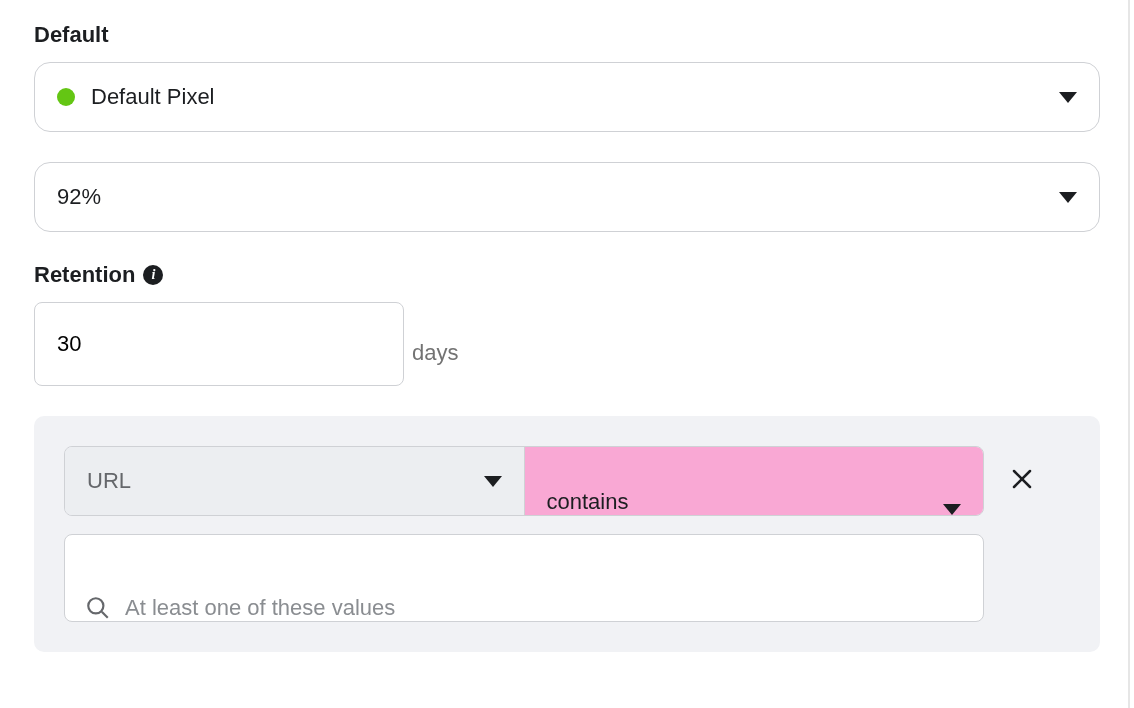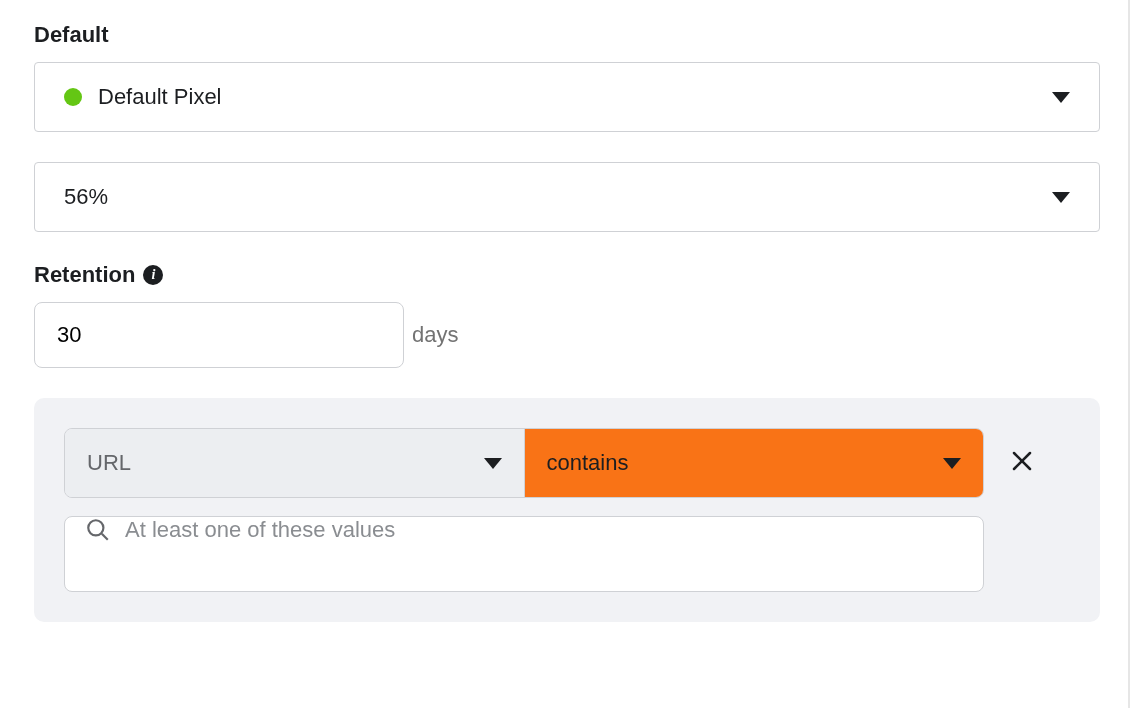--- a/index.html
+++ b/index.html
@@ -21,26 +21,26 @@
     .label {
       font-size: 22px;
       font-weight: 700;
       margin-bottom: 14px;
       display: flex;
       align-items: center;
       gap: 8px;
     }
     .select {
       border: 1px solid #cfd1d5;
-      border-radius: 4px;
+      border-radius: 16px;
       background: #fff;
       display: flex;
       align-items: center;
       justify-content: space-between;
-      padding: 0 29px;
+      padding: 0 22px;
       height: 70px;
       font-size: 22px;
       color: #1c1e21;
       cursor: pointer;
     }
     .select-left { display: flex; align-items: center; gap: 16px; }
     .status-dot {
       width: 18px; height: 18px; border-radius: 50%;
       background: #64c614;
       flex: none;
@@ -61,21 +61,21 @@
 
     .row3 {
       margin-top: 30px;
       display: flex;
       align-items: flex-end;
       gap: 8px;
     }
     .retention-input {
       border: 1px solid #cfd1d5;
       border-radius: 8px;
-      height: 66px;
+      height: 84px;
       padding: 0 22px;
       font-size: 22px;
       width: 370px;
     }
     .days-label {
       font-size: 22px;
       margin-bottom: 20px;
       color: #737373;
     }
     .info-icon {
@@ -112,38 +112,39 @@
       padding: 0 22px; height: 68px; font-size: 22px; cursor: pointer;
     }
     .filter-url {
       flex: 1;
       background: #eceef1;
       border-right: 1px solid #cfd1d5;
       color: #65676b;
     }
     .filter-contains {
       flex: 1;
-      background: #f97316;
-      color: #1c1e21;
+      background: #f9a8d4;
+      color: #1c1e21;
+      align-items: flex-end;
     }
     .close-btn {
       font-size: 30px;
       font-weight: 400;
       color: #1c1e21;
       cursor: pointer;
       padding: 6px;
       line-height: 1;
     }
     .filter-input-wrap {
       margin-top: 18px;
       border: 1px solid #cfd1d5;
       border-radius: 8px;
       background: #fff;
-      height: 76px;
-      display: flex; align-items: flex-start;
+      height: 88px;
+      display: flex; align-items: flex-end;
       padding: 0 20px;
       gap: 14px;
       width: 920px;
     }
     .search-icon {
       width: 26px; height: 26px; flex: none;
       stroke: #65676b; stroke-width: 2; fill: none;
     }
     .filter-input {
       border: none; outline: none;
@@ -164,21 +165,21 @@
   <div class="select-left">
     <span class="status-dot"></span>
     <span>Default Pixel</span>
   </div>
   <span class="caret"></span>
 </div>
 
 <div class="row2">
   <div class="col-percentile">
     <div class="select">
-      <span>56%</span>
+      <span>92%</span>
       <span class="caret"></span>
     </div>
   </div>
 </div>
 
 <div class="row3">
   <div>
     <div class="label">
       <span>Retention</span>
       <span class="info-icon">i</span>

